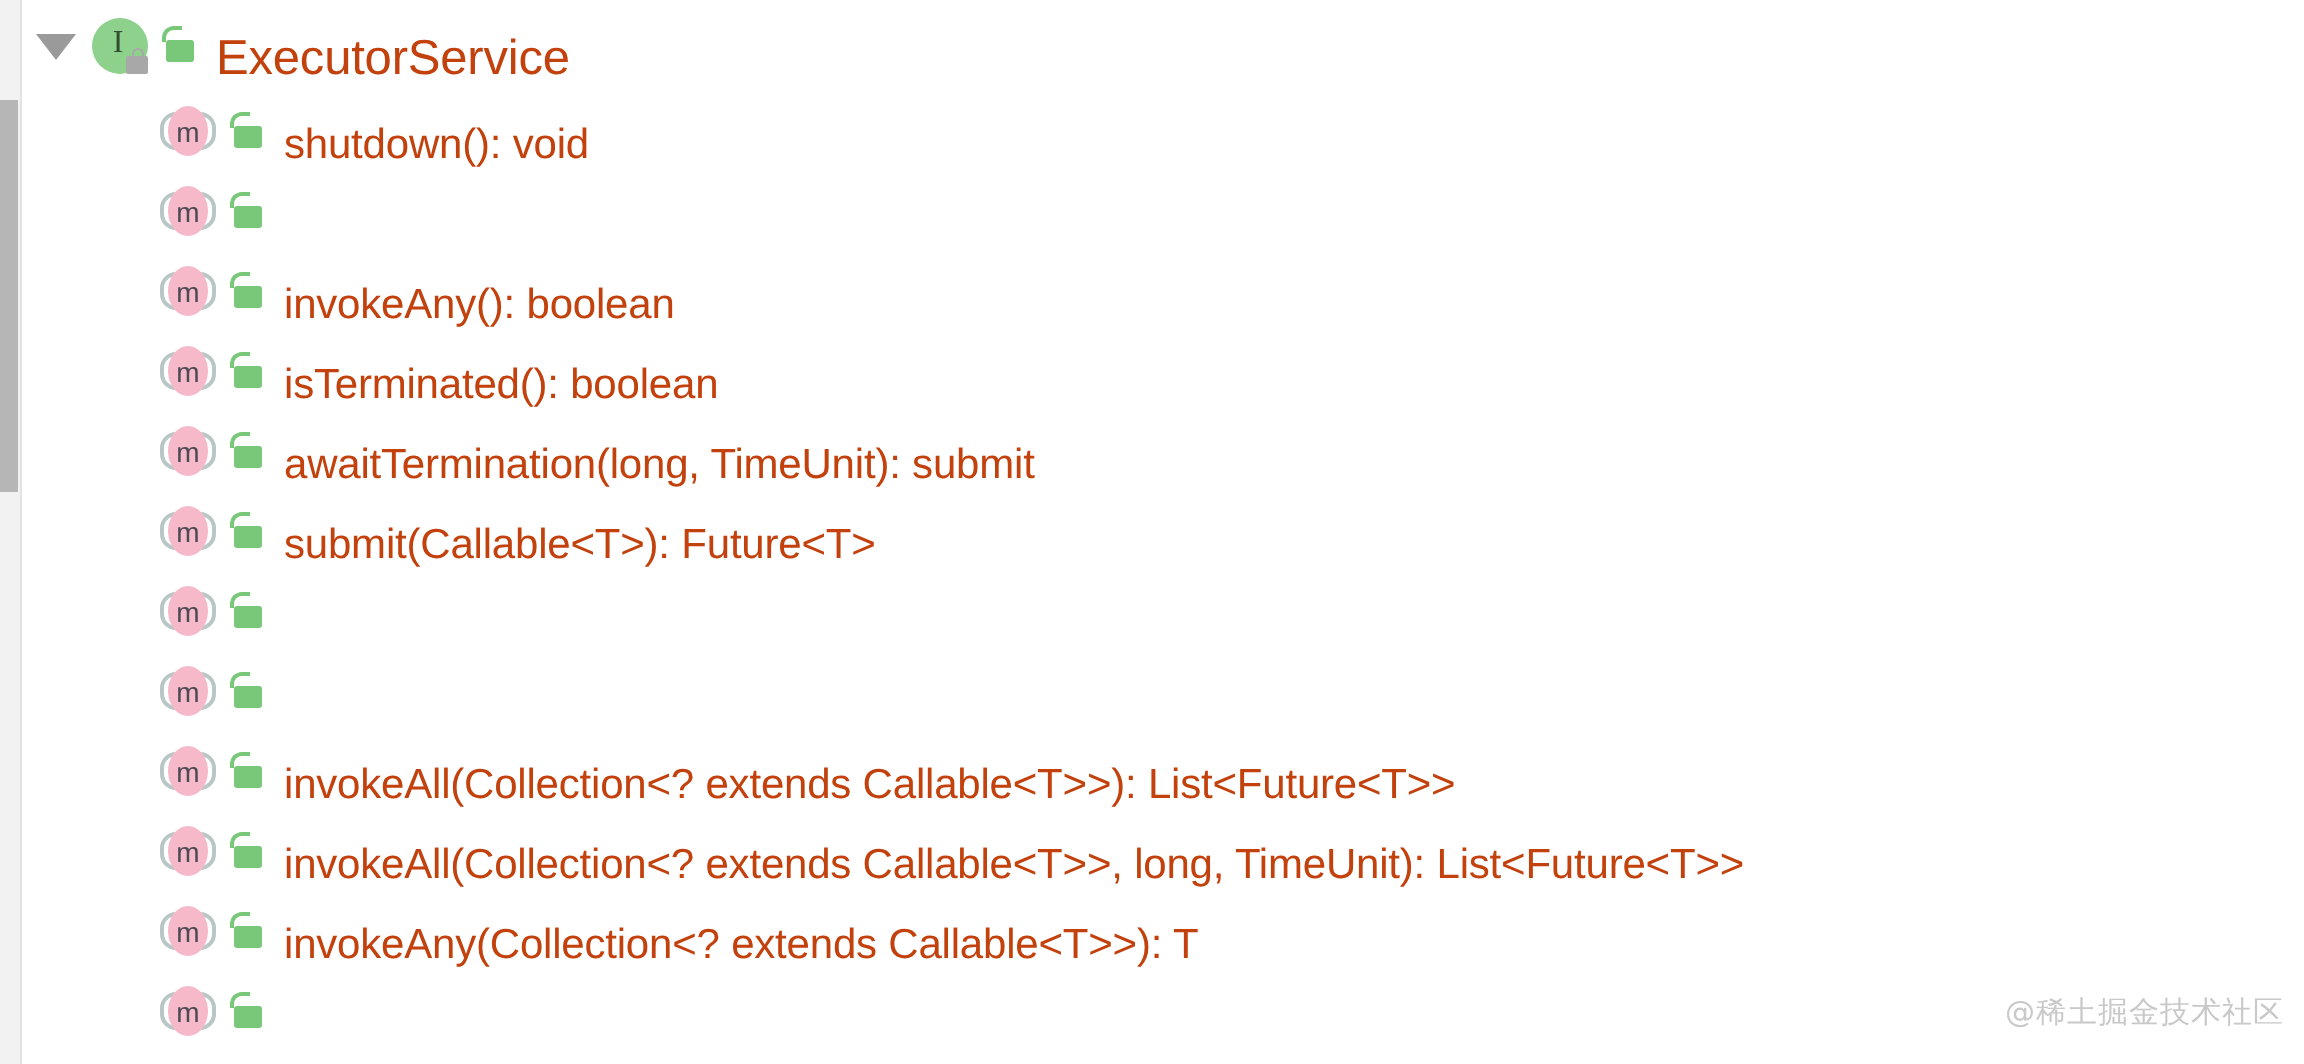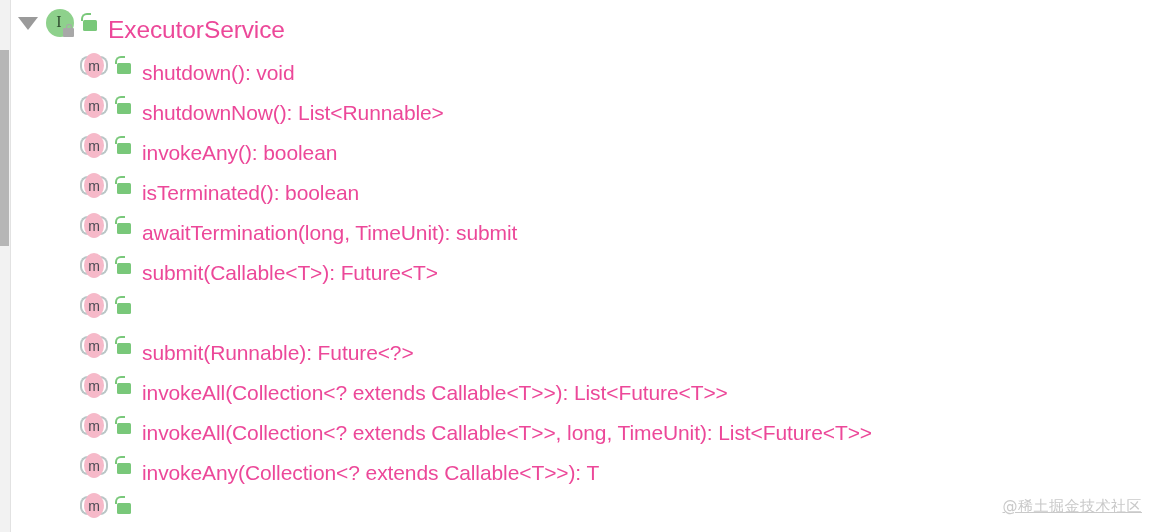--- a/index.html
+++ b/index.html
@@ -192,39 +192,38 @@
     height: 8px;
     border: 2.6px solid #79c87a;
     border-bottom: none;
     border-right: none;
     border-radius: 6px 0 0 0;
     box-sizing: border-box;
   }
 
   .label {
     font-size: 21px;
-    color: #ec4899;
+    color: #c2410c;
     letter-spacing: -0.1px;
     margin-top: 13px;
   }
   .row.root .label {
     font-size: 24.5px;
   }
 
   
   .watermark {
     position: absolute;
     right: 10px;
     bottom: 16px;
     font-size: 15px;
     color: #c9c9c9;
     font-family: "DejaVu Sans", sans-serif;
     letter-spacing: 0.5px;
     white-space: nowrap;
-    text-decoration: underline;
   }
 </style>
 </head>
 <body>
 
 <div id="screen">
 
   <div class="scrollbar">
     <div class="scrollbar-thumb" style="top: 50px; height: 196px;"></div>
   </div>
@@ -268,21 +267,20 @@
     <div class="ico-method">
       <div class="arcL"></div>
       <div class="arcR"></div>
       <div class="disc"></div>
       <div class="glyph">m</div>
     </div>
     <div class="ico-lock">
       <div class="shackle"></div>
       <div class="body"></div>
     </div>
-    <span class="label">shutdownNow(): List&lt;Runnable&gt;</span>
   </div>
 
   <div class="row member">
     <div class="indent"></div>
     <div class="ico-method">
       <div class="arcL"></div>
       <div class="arcR"></div>
       <div class="disc"></div>
       <div class="glyph">m</div>
     </div>
@@ -357,21 +355,20 @@
     <div class="ico-method">
       <div class="arcL"></div>
       <div class="arcR"></div>
       <div class="disc"></div>
       <div class="glyph">m</div>
     </div>
     <div class="ico-lock">
       <div class="shackle"></div>
       <div class="body"></div>
     </div>
-    <span class="label">submit(Runnable): Future&lt;?&gt;</span>
   </div>
 
   <div class="row member">
     <div class="indent"></div>
     <div class="ico-method">
       <div class="arcL"></div>
       <div class="arcR"></div>
       <div class="disc"></div>
       <div class="glyph">m</div>
     </div>

